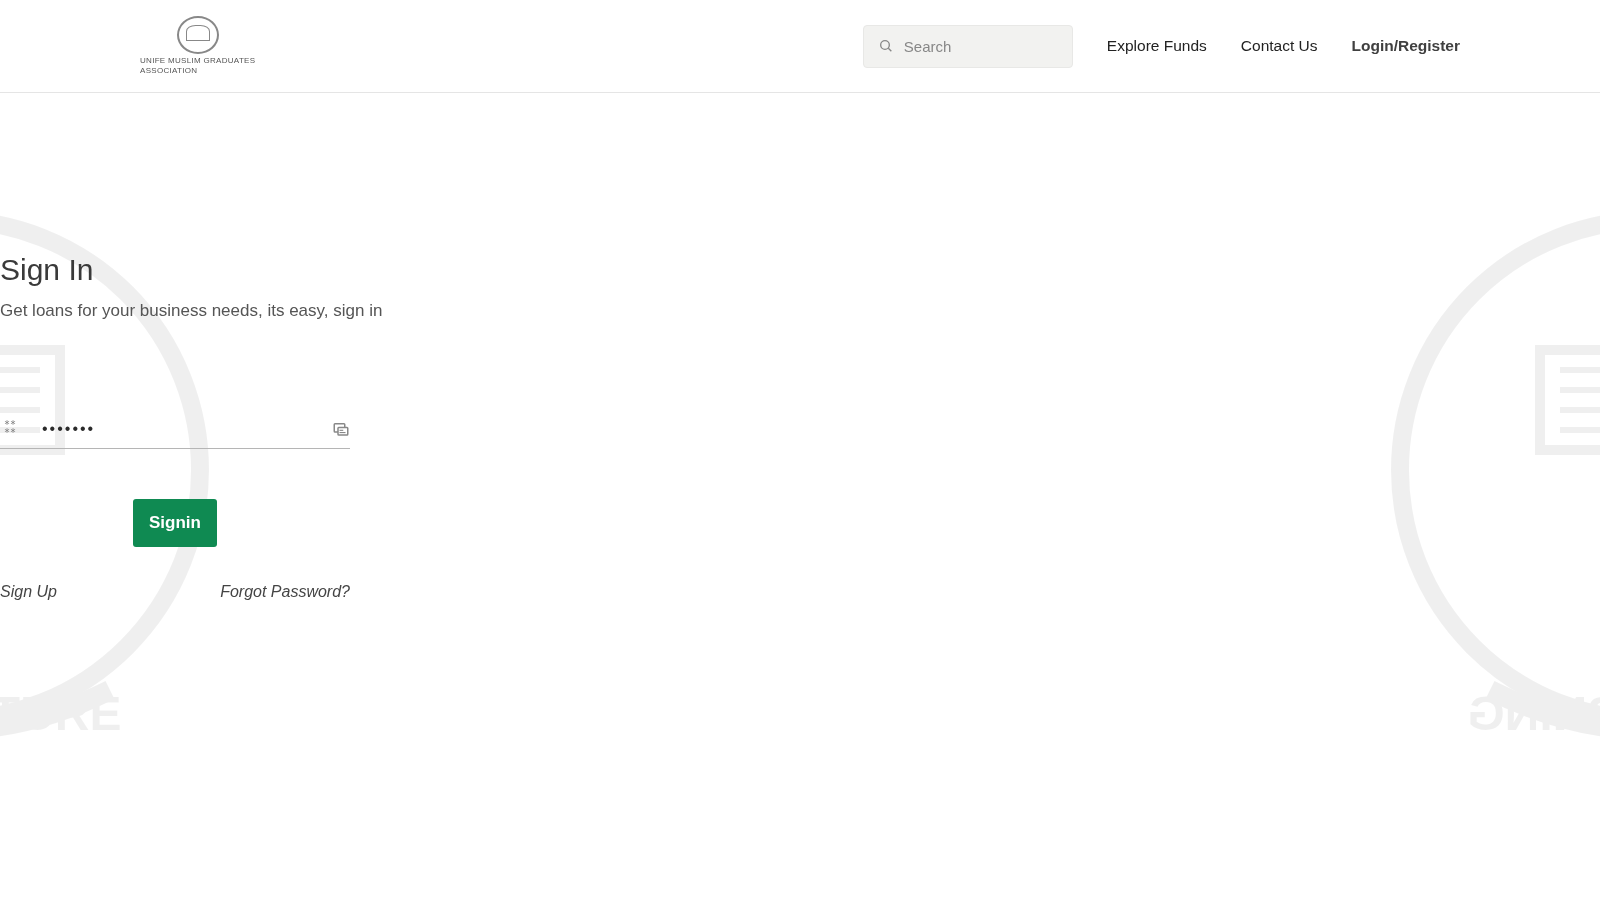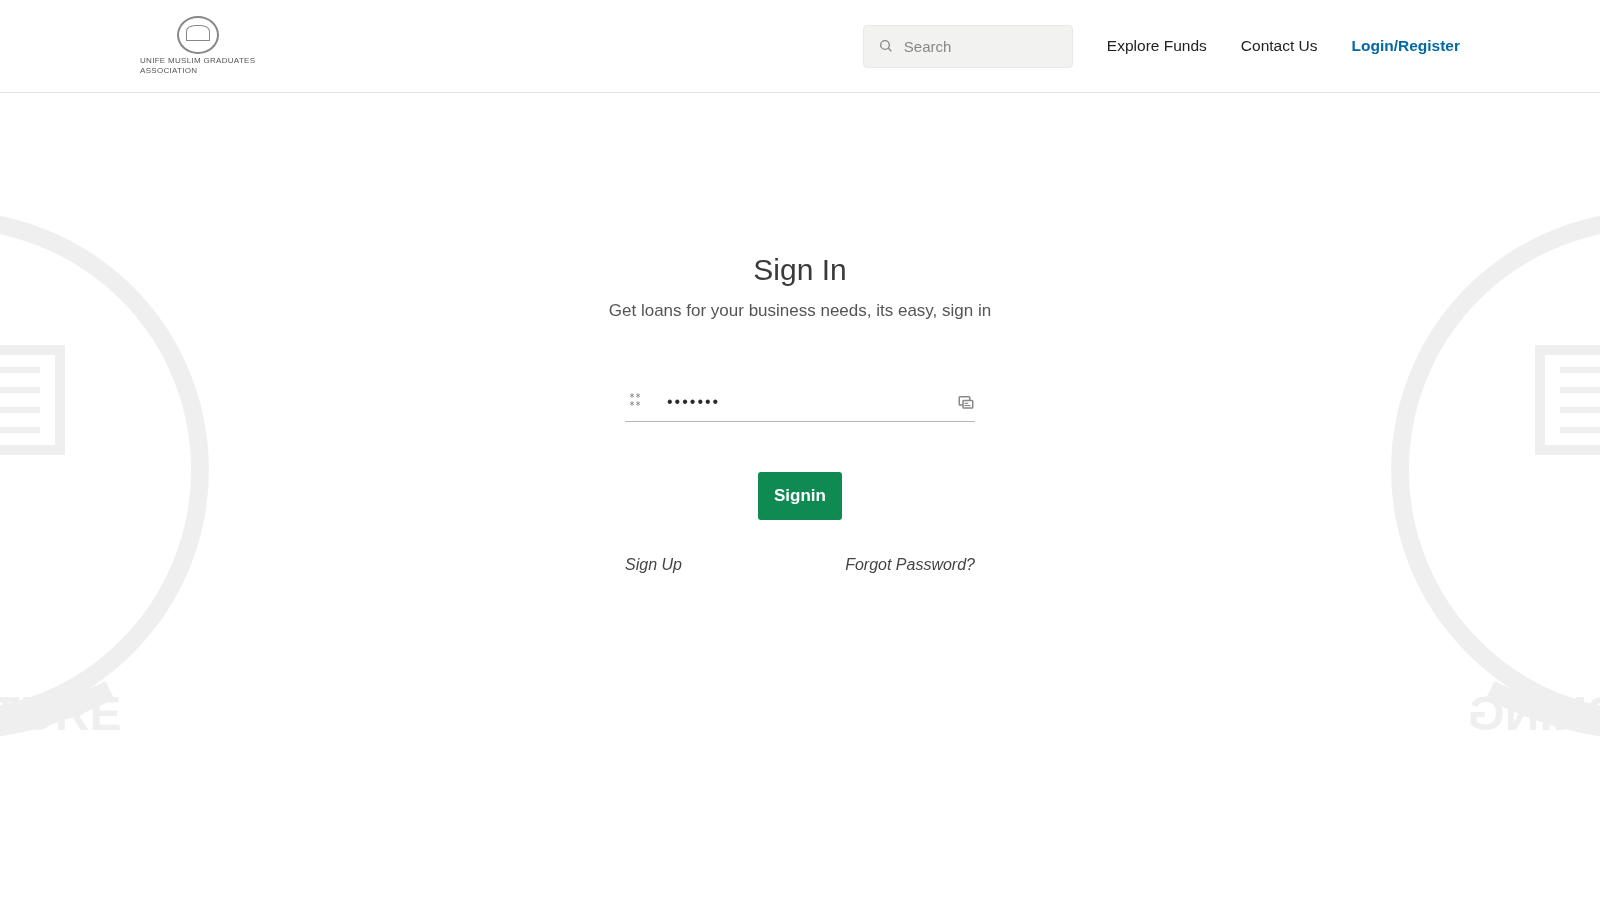--- a/index.html
+++ b/index.html
@@ -84,53 +84,53 @@
       color: #333;
       width: 100%;
     }
     .search-input::placeholder { color: #878787; }
     .nav-link {
       font-size: 15.5px;
       color: #222;
       text-decoration: none;
       cursor: pointer;
     }
-    .nav-link.active { color: #0369a1; font-weight: 600; }
+    .nav-link.active { color: #404040; font-weight: 600; }
 
     .bg-watermark {
       position: absolute;
       top: 170px;
       width: 520px;
       height: 600px;
       opacity: 0.06;
       pointer-events: none;
       z-index: 0;
     }
     .bg-watermark.left { left: -310px; }
     .bg-watermark.right { right: -310px; transform: scaleX(-1); }
     .bg-watermark svg { width: 100%; height: 100%; }
 
     .main {
       position: relative;
       z-index: 1;
       display: flex;
       flex-direction: column;
-      align-items: center;
+      align-items: flex-start;
       padding-top: 160px;
     }
     .title {
       font-size: 30px;
       color: #3a3a3a;
       font-weight: 400;
       margin-bottom: 14px;
     }
     .subtitle {
       font-size: 17px;
       color: #555;
-      margin-bottom: 62px;
+      margin-bottom: 89px;
     }
     .form { width: 350px; }
     .field {
       display: flex;
       align-items: center;
       border-bottom: 1px solid #b5b5b5;
       padding: 10px 0;
       margin-bottom: 58px;
       position: relative;
     }

